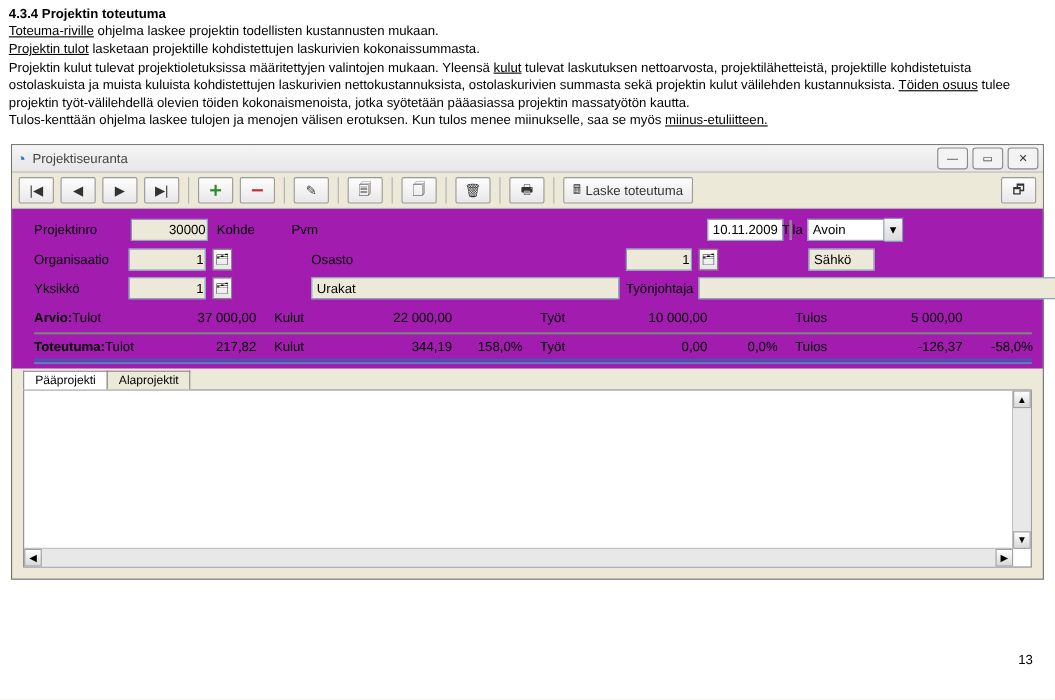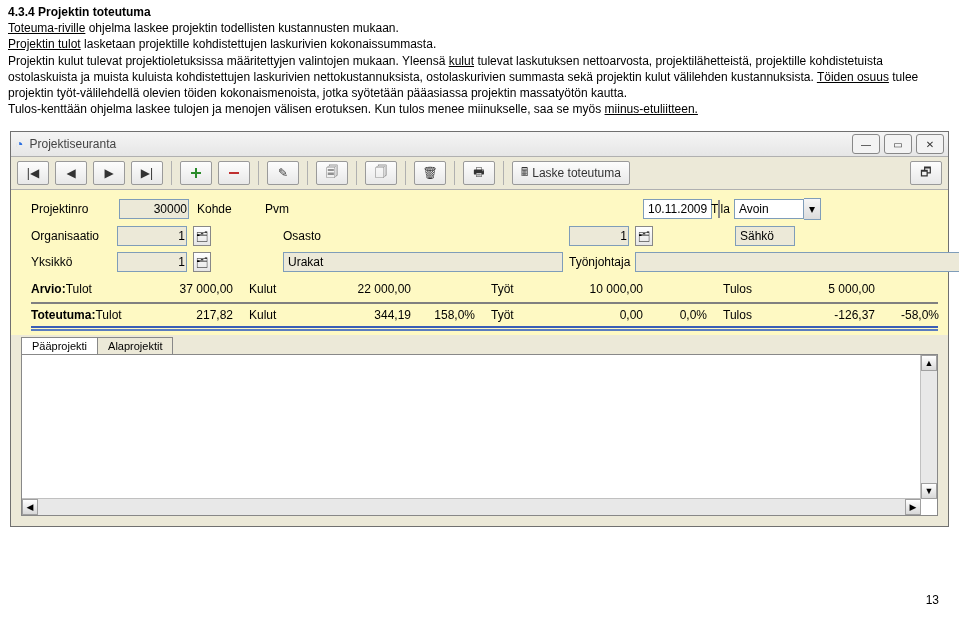--- a/index.html
+++ b/index.html
@@ -60,21 +60,21 @@
     display: inline-flex; align-items: center; justify-content: center;
     font-size: 12px; color: #333;
     padding: 0 3px;
   }
   .sep { width: 1px; height: 24px; background: #b0b0b0; margin: 0 2px; }
   .tbtn.wide { padding: 0 8px; }
   .spacer { flex: 1; }
 
   
   .form {
-    background: #fef9c3;
+    background: #a21caf;
     padding: 8px 10px 4px 20px;
   }
   .row {
     display: grid;
     grid-template-columns: 80px 70px 60px 370px 60px 90px auto;
     gap: 8px;
     align-items: center;
     margin-bottom: 6px;
   }
   .row2 {

